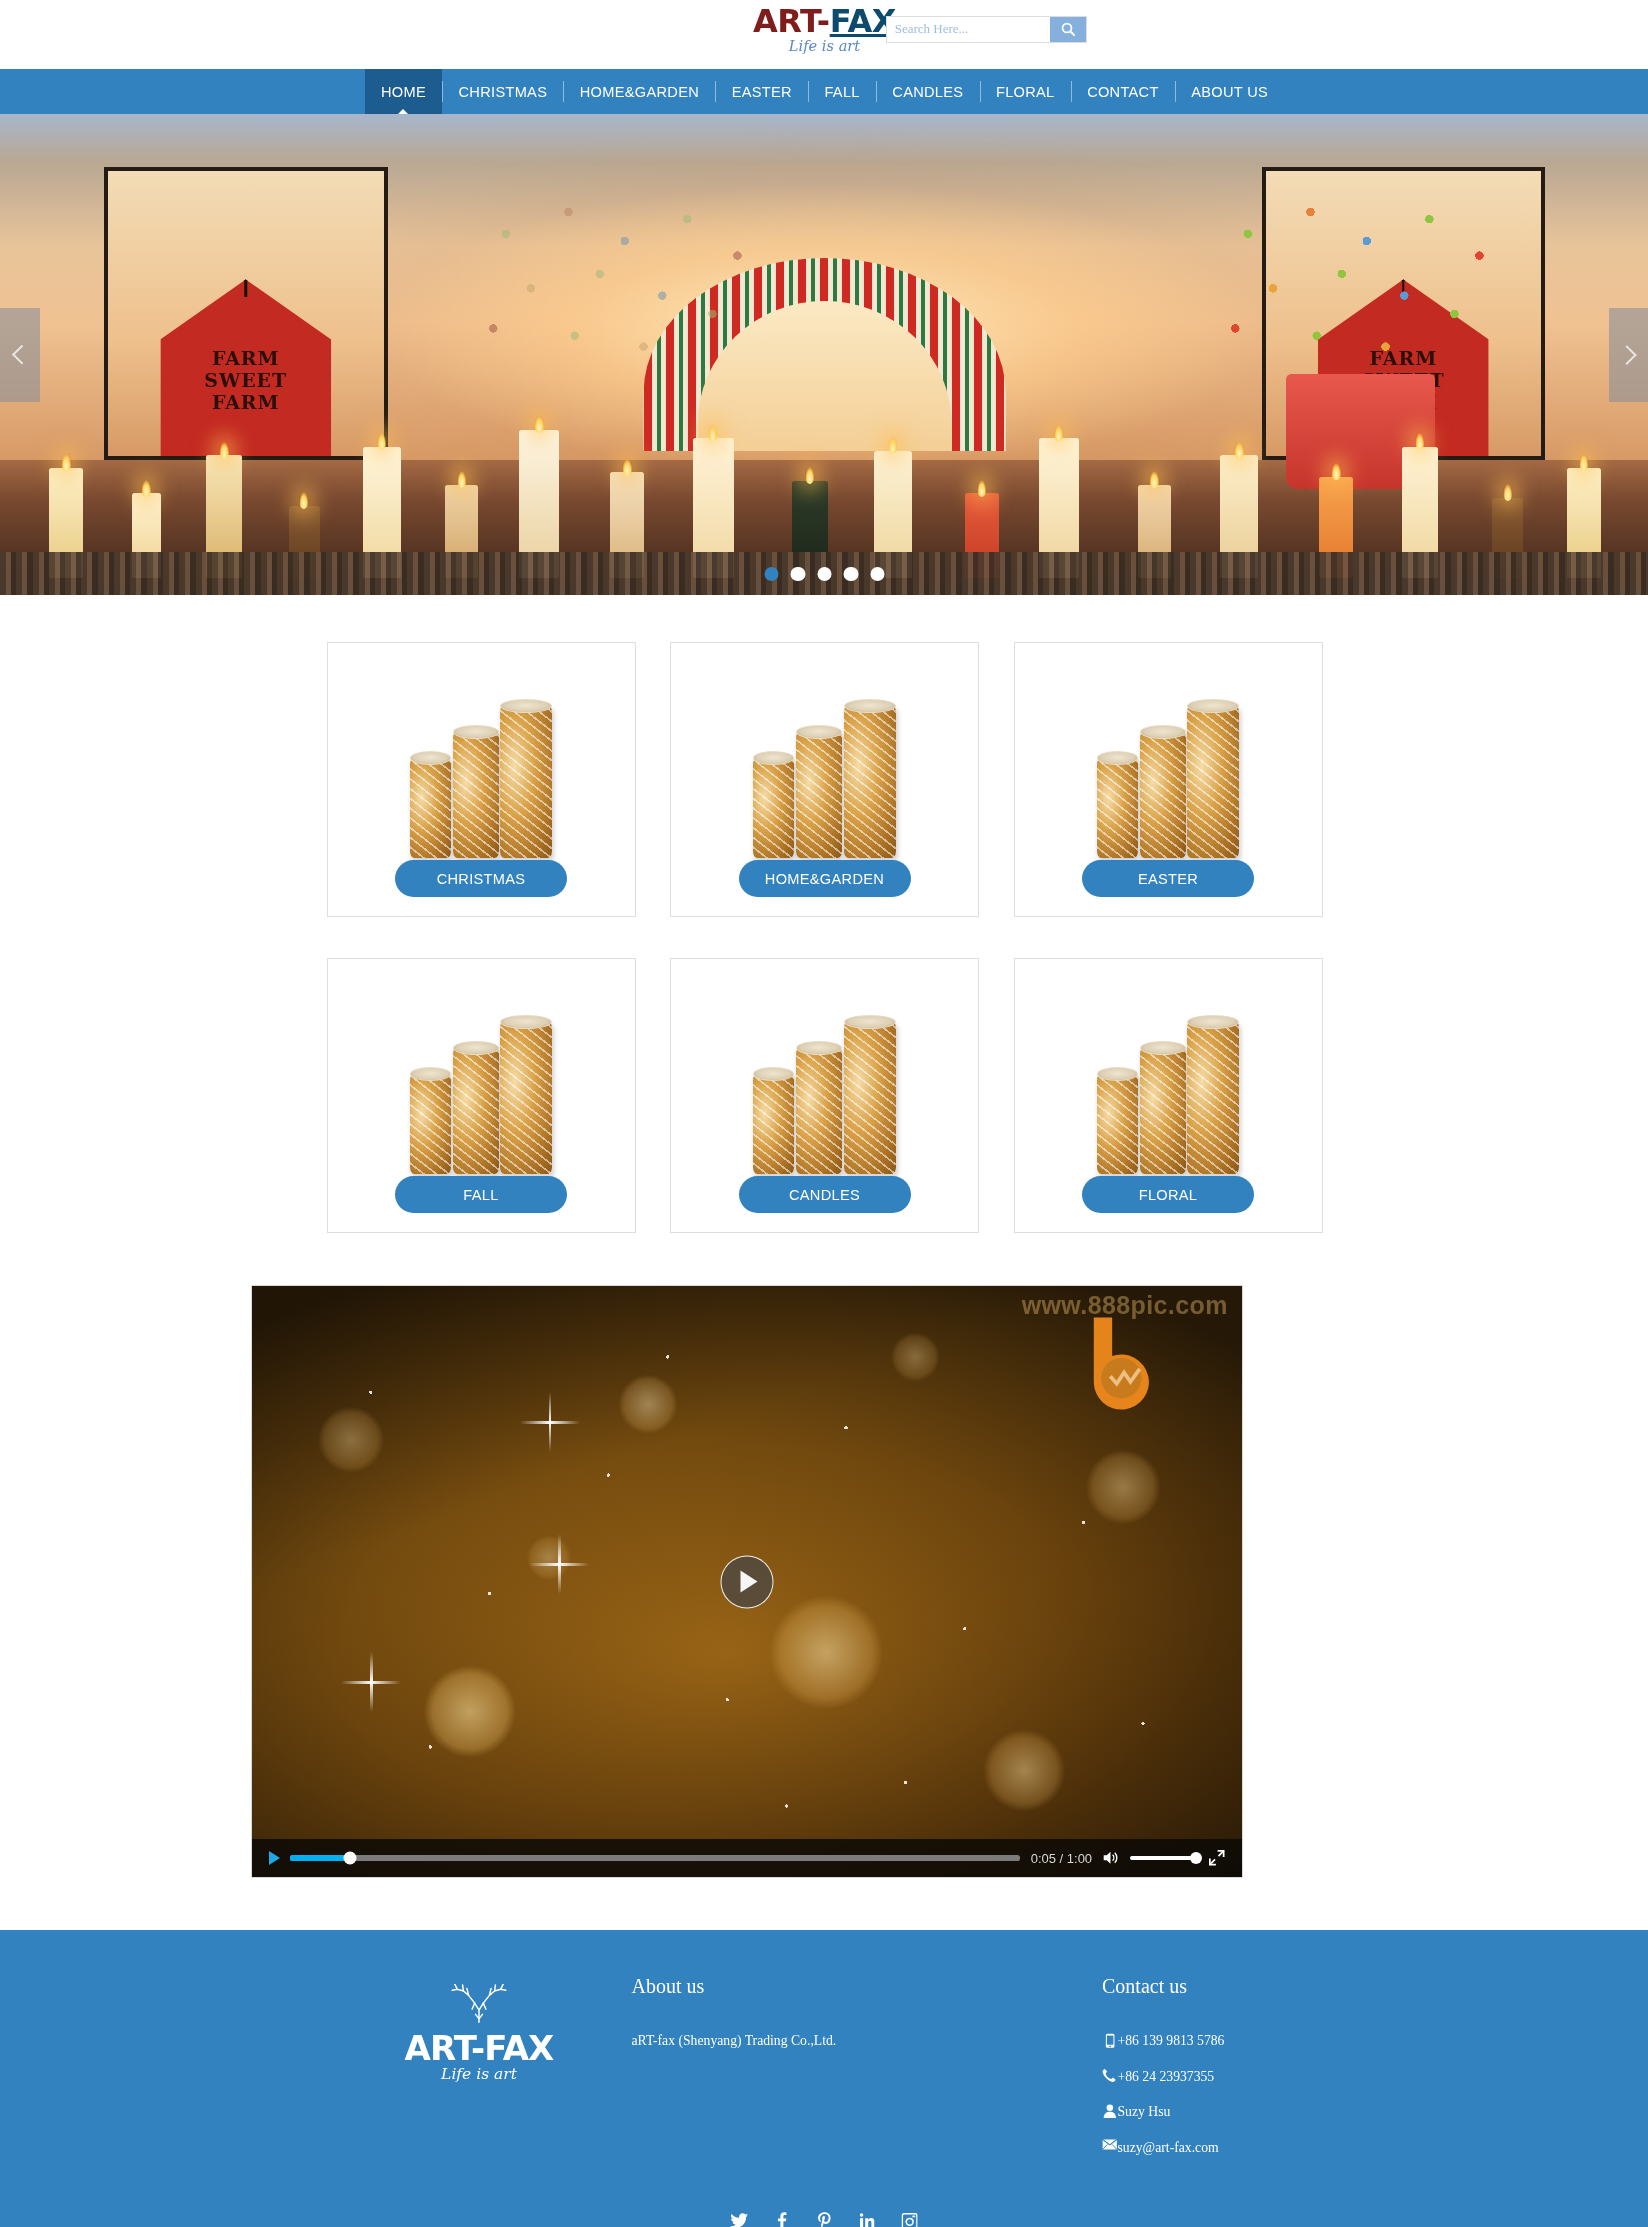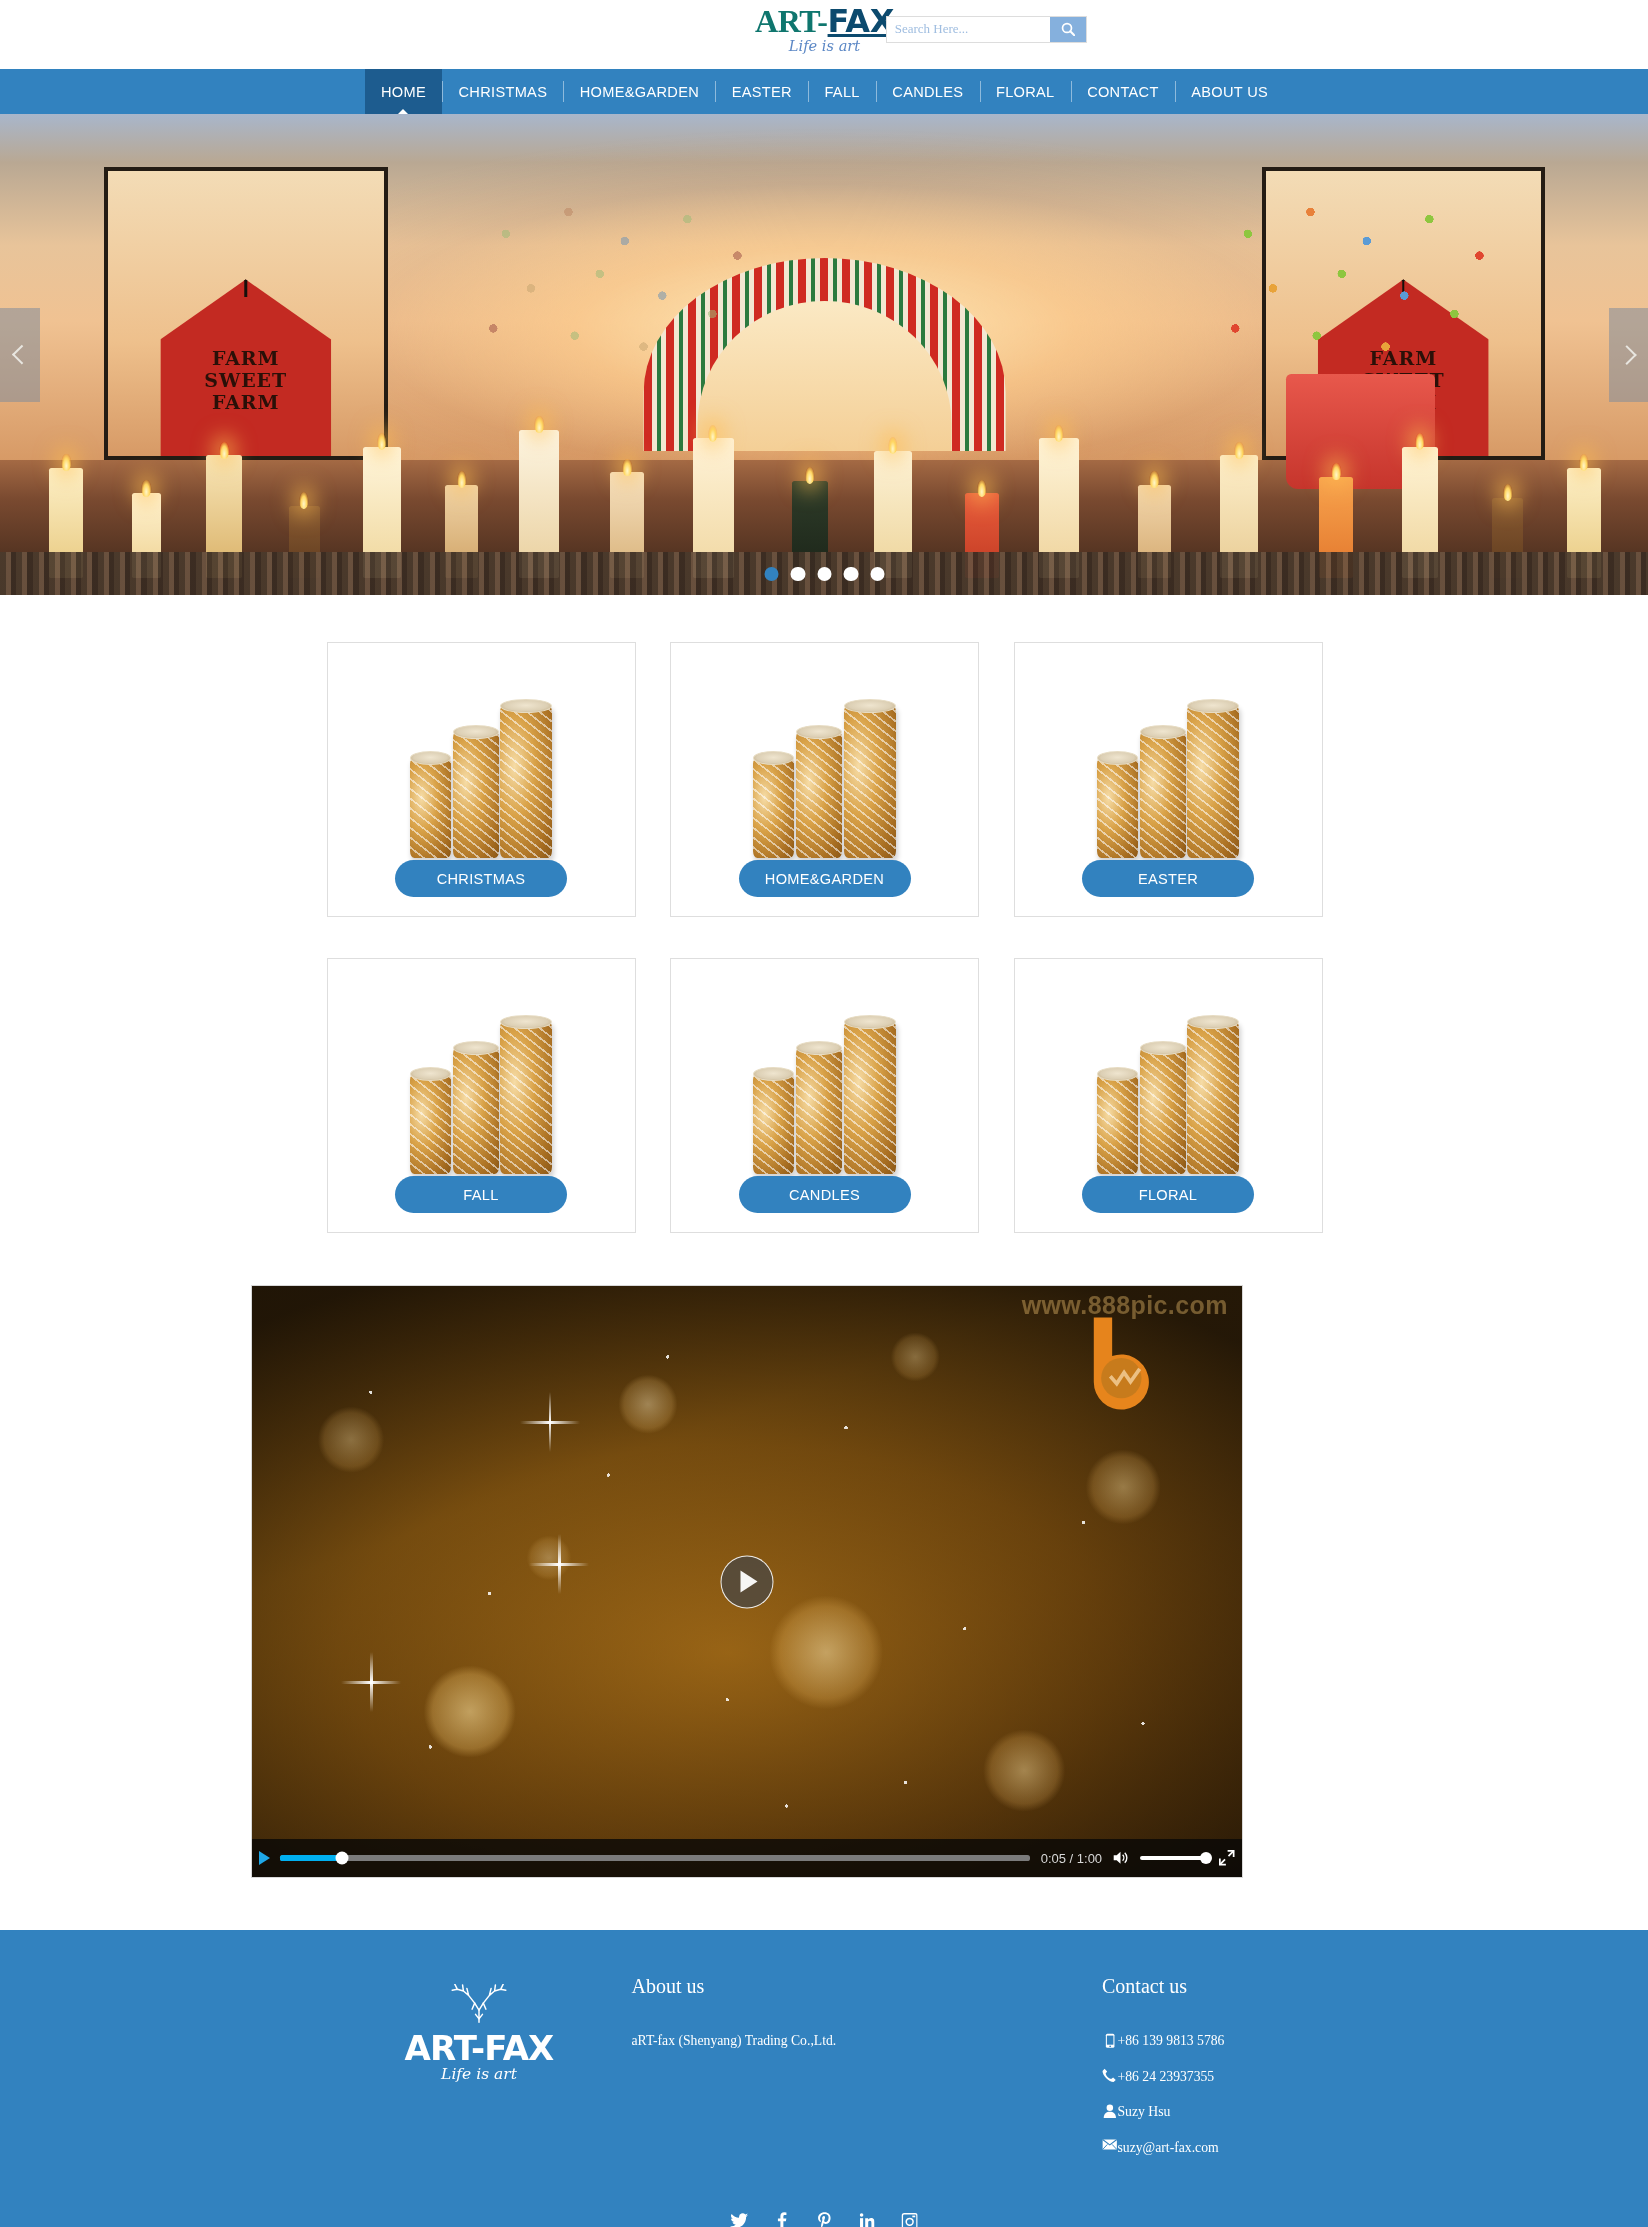--- a/index.html
+++ b/index.html
@@ -25,21 +25,21 @@
     width: 258px;
   }
   .logo-main {
     font-family: "DejaVu Sans", sans-serif;
     font-weight: bold;
     font-size: 32px;
     letter-spacing: -0.4px;
     line-height: 34px;
     white-space: nowrap;
   }
-  .logo-art { color: #0f766e; font-family: Liberation Serif, serif; }
+  .logo-art { color: #7f1d1d; }
   .logo-fax { color: #0c4a6e; text-decoration: underline; }
   .logo-tag {
     font-family: "DejaVu Serif", serif;
     font-style: italic;
     font-size: 14.6px;
     color: #5b87c5;
     line-height: 17px;
     margin-top: -1.7px;
   }
   .search-wrap {
@@ -406,21 +406,21 @@
     color: rgba(200,160,90,0.5);
     letter-spacing: 0.4px;
   }
   .video-controls {
     position: absolute;
     left: 0; right: 0; bottom: 0;
     height: 38px;
     background: rgba(10,8,6,0.82);
     display: flex;
     align-items: center;
-    padding: 0 7px;
+    padding: 0 17px;
     gap: 10.3px;
   }
   .vc-play {
     width: 0; height: 0;
     border-left: 11px solid #1fa8e8;
     border-top: 7.7px solid transparent;
     border-bottom: 7.7px solid transparent;
     cursor: pointer;
     flex: none;
   }

